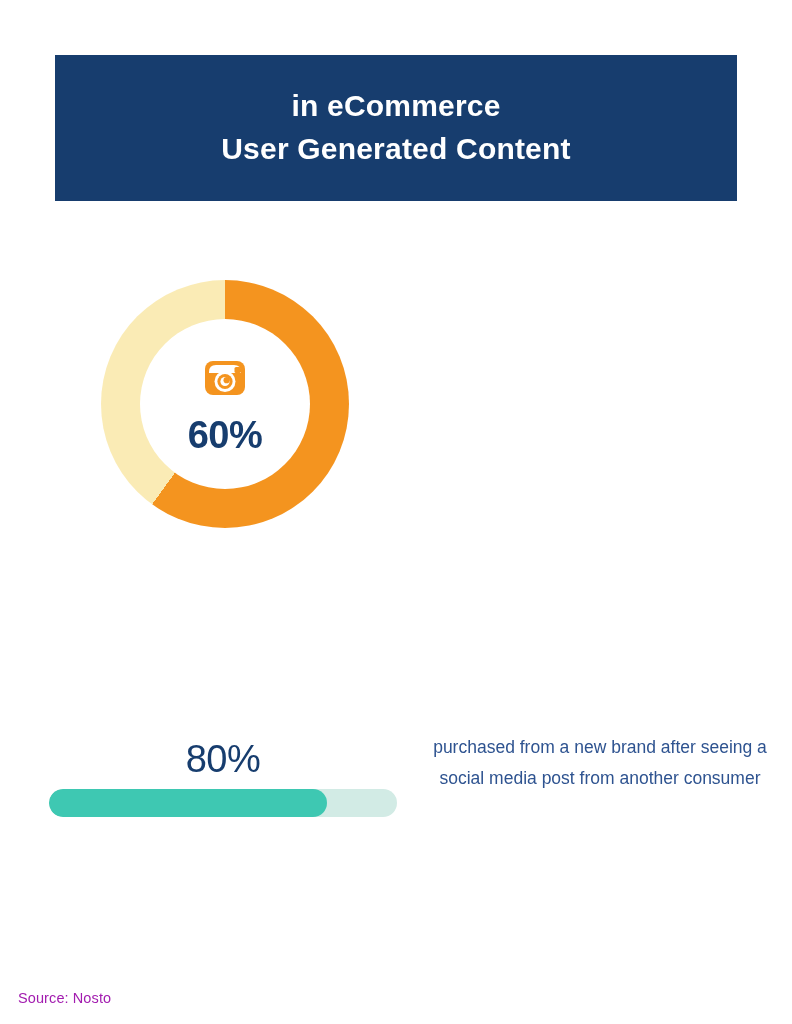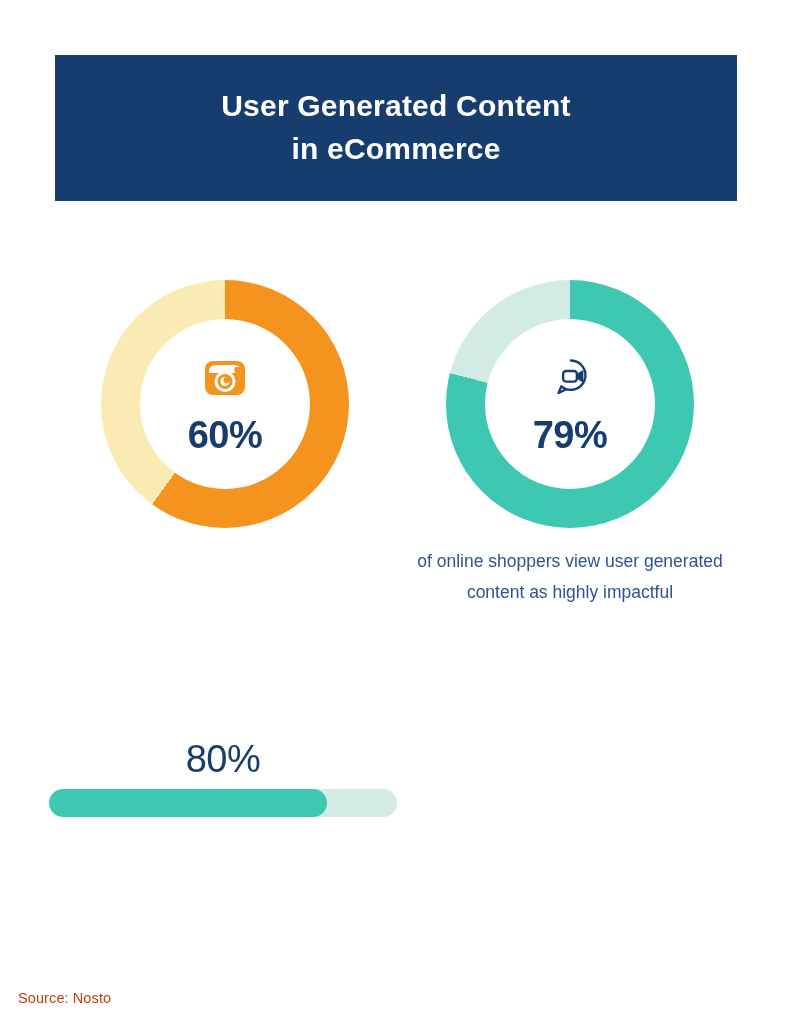--- a/index.html
+++ b/index.html
@@ -145,33 +145,33 @@
     letter-spacing: -0.5px;
     line-height: 1;
   }
   #stat-block-4 .caption { margin-top: 20px; }
 
   
   #source-note {
     position: absolute;
     left: 18px;
     bottom: 18px;
-    color: #c2410c;
+    color: #a21caf;
     font-size: 14.5px;
     letter-spacing: 0.1px;
   }
 </style>
 </head>
 <body>
 
 <div id="page">
 
   <div id="title-banner">
+    <div class="banner-line">in eCommerce</div>
     <div class="banner-line">User Generated Content</div>
-    <div class="banner-line">in eCommerce</div>
   </div>
 
   <div class="stat-block" id="stat-block-1">
     <div class="viz-wrap">
       <div class="donut" id="donut-1" style="background: conic-gradient(rgb(244, 148, 31) 0deg, rgb(244, 148, 31) 216deg, rgb(250, 235, 181) 216deg, rgb(250, 235, 181) 360deg);">
         <div class="donut-hole">
           <span class="icon-slot">
             <svg width="46" height="46" viewBox="0 0 46 46" aria-hidden="true">
               <rect x="3" y="7" width="40" height="34" rx="8" ry="8" fill="#F4941F"></rect>
               <path d="M7 18 Q7 11 14 11 L32 11 Q39 11 39 18 L39 19 L7 19 Z" fill="#ffffff"></path>
@@ -181,43 +181,27 @@
               <circle cx="23" cy="27.5" r="4.6" fill="#ffffff"></circle>
               <circle cx="24.6" cy="26.2" r="3.1" fill="#F4941F"></circle>
             </svg>
           </span>
           <span class="donut-value">60%</span>
         </div>
       </div>
     </div>
   </div>
 
-  <div class="stat-block" id="stat-block-2">
-    <div class="viz-wrap">
-      <div class="donut" id="donut-2" style="background: conic-gradient(rgb(62, 200, 178) 0deg, rgb(62, 200, 178) 284.4deg, rgb(210, 235, 229) 284.4deg, rgb(210, 235, 229) 360deg);">
-        <div class="donut-hole">
-          <span class="icon-slot">
-            <svg width="44" height="44" viewBox="0 0 48 48" aria-hidden="true">
-              <path d="M25 6 A16 16 0 1 1 14.5 34.2 L11.5 41.5 L19.5 37.6" fill="none" stroke="#173D6E" stroke-width="2.6" stroke-linecap="round" stroke-linejoin="round"></path>
-              <rect x="16.5" y="17.5" width="15" height="11.5" rx="3.2" fill="none" stroke="#173D6E" stroke-width="2.6"></rect>
-              <path d="M32.5 21.2 L37.6 17.8 L37.6 28.6 L32.5 25.2 Z" fill="#173D6E" stroke="#173D6E" stroke-width="2" stroke-linejoin="round"></path>
-            </svg>
-          </span>
-          <span class="donut-value">79%</span>
-        </div>
-      </div>
-    </div>
-    <div class="caption">of online shoppers view user generated content as highly impactful</div>
-  </div>
 
   <div class="stat-block" id="stat-block-3">
     <div class="bar-value">80%</div>
     <div class="bar-track" style="background: rgb(210, 235, 229);">
       <div class="bar-fill" id="bar-fill-3" style="width: 80%; background: rgb(62, 200, 178);"></div>
     </div>
   </div>
 
   <div class="stat-block" id="stat-block-4">
+    <div class="caption">purchased from a new brand after seeing a social media post from another consumer</div>
   </div>
 
   <div id="source-note">Source: Nosto</div>
 
 </div>
 
 </body></html>

